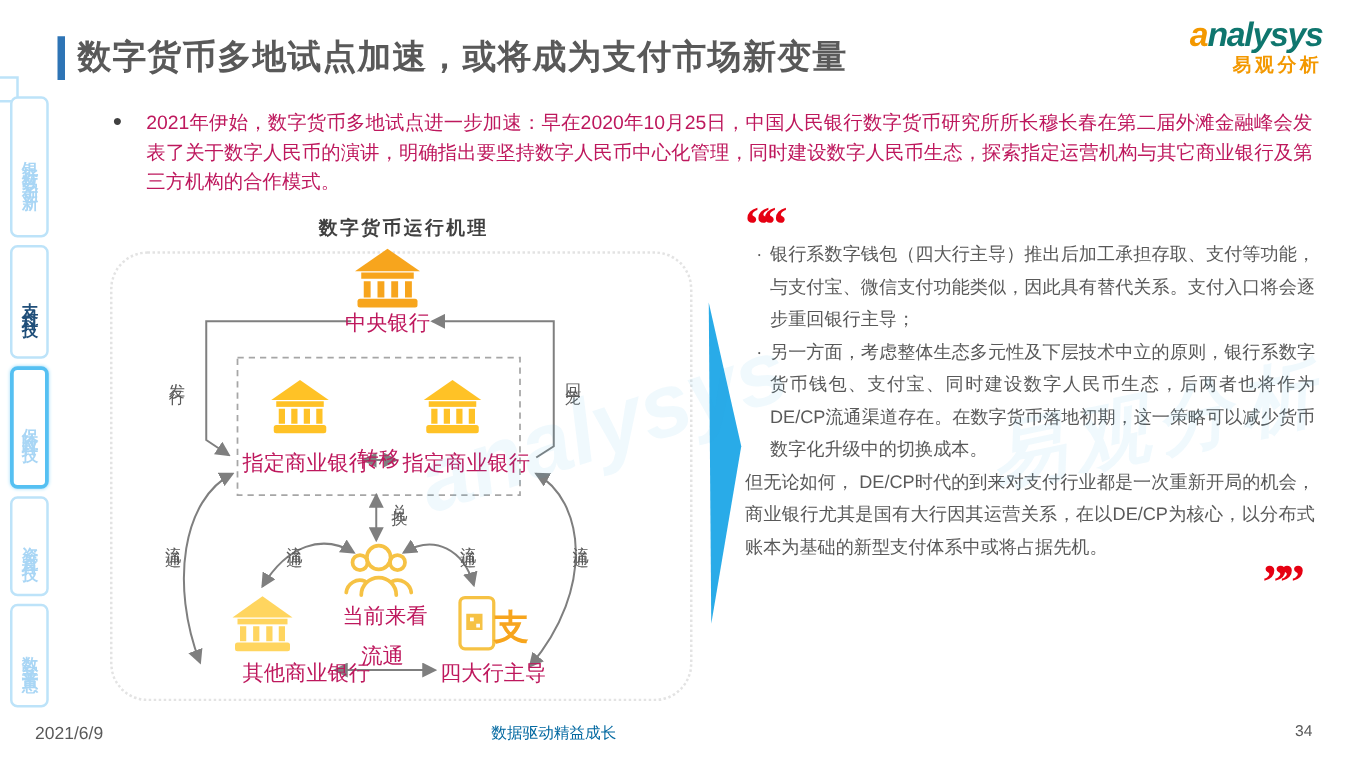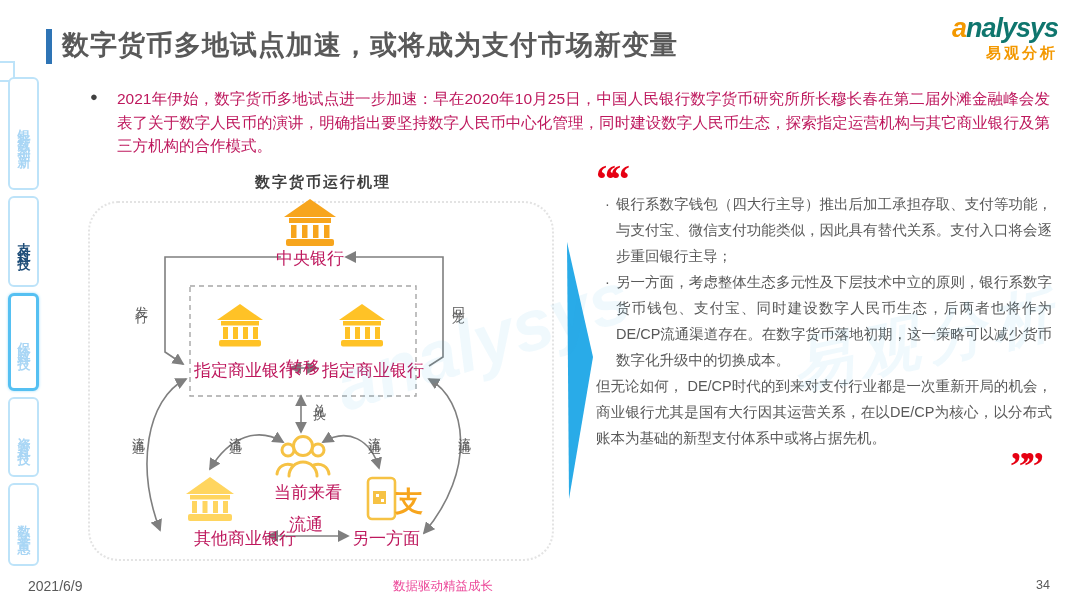--- a/index.html
+++ b/index.html
@@ -47,21 +47,21 @@
   .qlist{margin:0;padding:0;list-style:none;}
   .qlist li{display:flex;font-size:14.5px;line-height:26px;color:#595959;}
   .qlist .bmark{width:11px;padding-left:9px;flex:none;}
   .qlist .btxt{flex:1;text-align:justify;}
   
   .wm{position:absolute;font-weight:bold;font-style:italic;color:rgba(41,168,224,0.07);pointer-events:none;}
   .wm1{left:330px;top:300px;font-size:72px;transform:rotate(-18deg);}
   .wm2{left:790px;top:300px;font-size:60px;transform:rotate(-12deg);letter-spacing:8px;}
   
   .footer-date{position:absolute;left:28px;top:578px;font-size:14px;color:#595959;}
-  .footer-center{position:absolute;left:0;top:578px;width:886px;text-align:center;font-size:12.5px;color:#ec4899;}
+  .footer-center{position:absolute;left:0;top:578px;width:886px;text-align:center;font-size:12.5px;color:#0369a1;}
   .footer-page{position:absolute;right:30px;top:578px;font-size:12.5px;color:#595959;}
 </style>
 </head>
 <body>
 
 <div class="accent-bar"></div>
 <div class="page-title">数字货币多地试点加速，或将成为支付市场新变量</div>
 <div class="logo">
   <div class="logo-en"><span class="a">a</span><span class="rest">nalysys</span></div>
   <div class="logo-cn">易观分析</div>
@@ -169,21 +169,21 @@
     <rect x="13" y="21" width="3" height="3" fill="#ffffff"></rect>
     <text x="27" y="33" font-size="28" font-weight="bold" fill="#F7A51D">支</text>
   </g>
 </svg>
 
 <div class="dlabel" style="left:270px;top:247px;width:80px;">中央银行</div>
 <div class="dlabel" style="left:194px;top:359px;width:92px;">指定商业银行</div>
 <div class="dlabel" style="left:322px;top:359px;width:92px;">指定商业银行</div>
 <div class="dlabel" style="left:274px;top:481px;width:60px;">当前来看</div>
 <div class="dlabel" style="left:174px;top:527px;width:90px;margin-left:20px;">其他商业银行</div>
-<div class="dlabel" style="left:352px;top:527px;width:62px;">另一方面</div>
+<div class="dlabel" style="left:352px;top:527px;width:62px;">四大行主导</div>
 <div class="dlabel" style="left:283px;top:356px;width:40px;">转移</div>
 <div class="dlabel" style="left:286px;top:513px;width:40px;">流通</div>
 <div class="vlabel" style="left:132px;top:296px;">发行</div>
 <div class="vlabel" style="left:449px;top:296px;">回笼</div>
 <div class="vlabel" style="left:310px;top:393px;">兑换</div>
 <div class="vlabel" style="left:129px;top:426px;">流通</div>
 <div class="vlabel" style="left:226px;top:426px;">流通</div>
 <div class="vlabel" style="left:365px;top:426px;">流通</div>
 <div class="vlabel" style="left:455px;top:426px;">流通</div>
 

